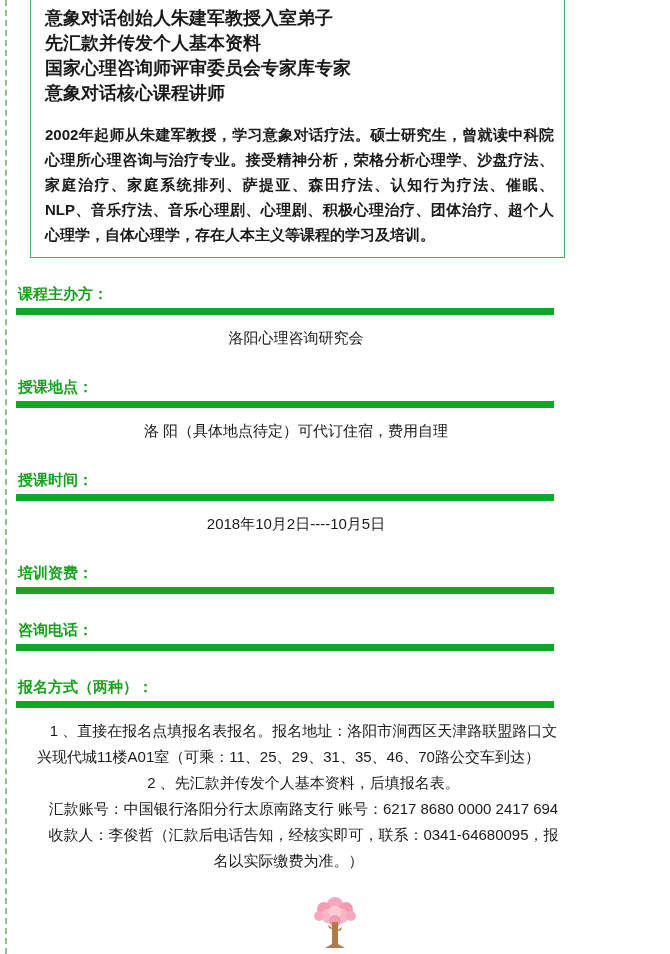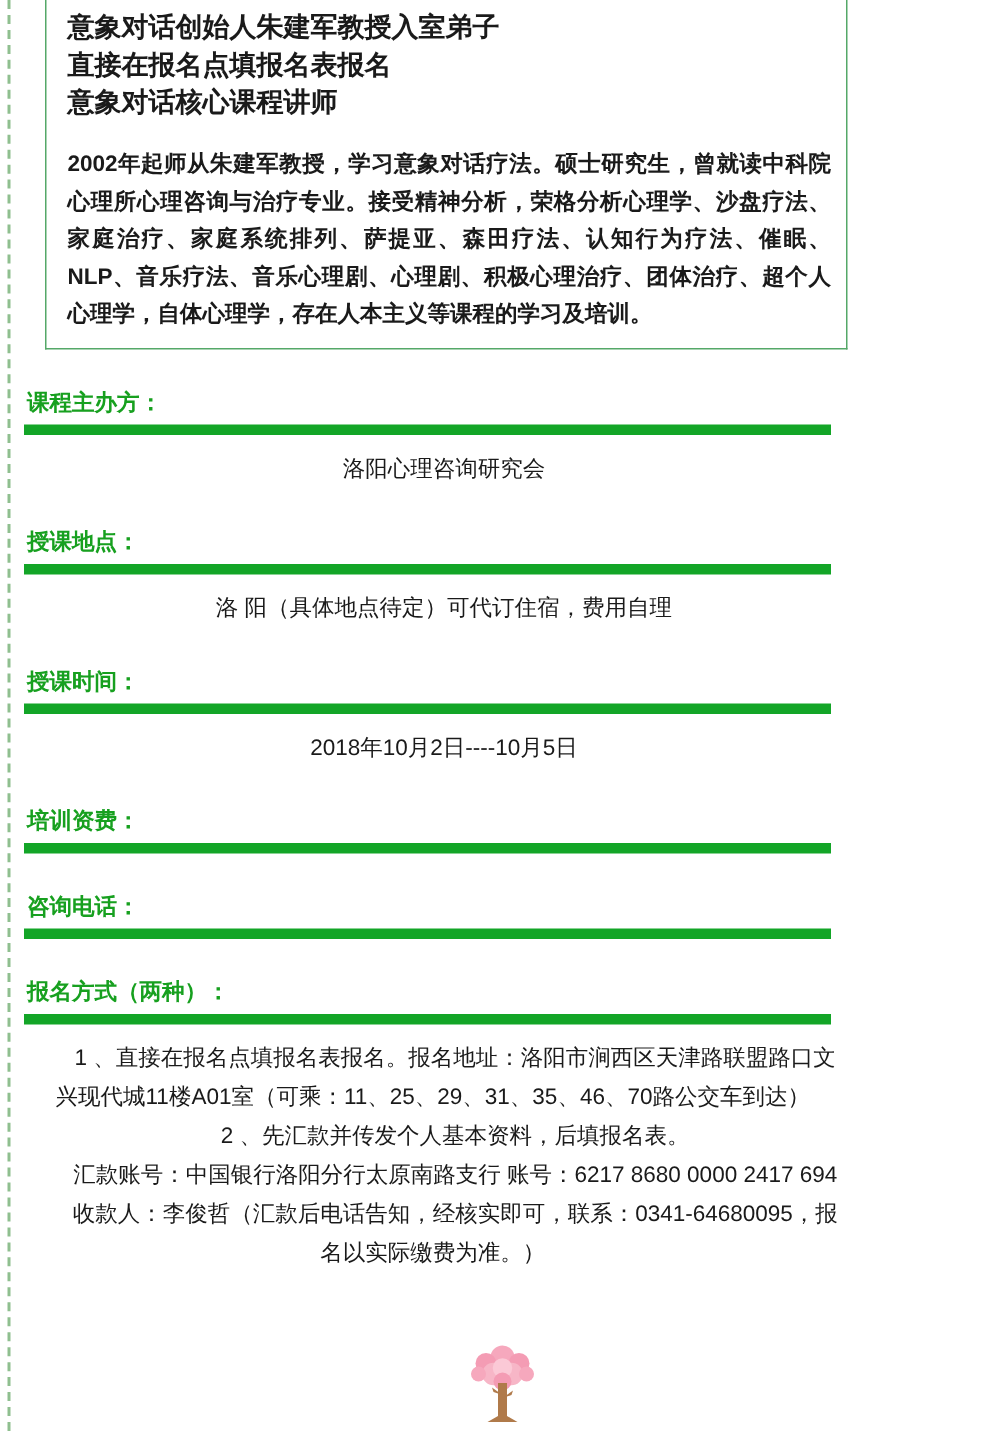--- a/index.html
+++ b/index.html
@@ -118,21 +118,22 @@
 </style>
 </head>
 <body>
 
 <div class="page-left-rule"></div>
 
 <div class="content">
 
   <div class="intro-box">
     <div class="intro-line">意象对话创始人朱建军教授入室弟子</div>
-    <div class="intro-line">直接在报名点填报名表报名</div>
+    <div class="intro-line">先汇款并传发个人基本资料</div>
+    <div class="intro-line">国家心理咨询师评审委员会专家库专家</div>
     <div class="intro-line">意象对话核心课程讲师</div>
     <div class="intro-para">2002年起师从朱建军教授，学习意象对话疗法。硕士研究生，曾就读中科院心理所心理咨询与治疗专业。接受精神分析，荣格分析心理学、沙盘疗法、家庭治疗、家庭系统排列、萨提亚、森田疗法、认知行为疗法、催眠、NLP、音乐疗法、音乐心理剧、心理剧、积极心理治疗、团体治疗、超个人心理学，自体心理学，存在人本主义等课程的学习及培训。</div>
   </div>
 
   <div class="section">
     <div class="sec-title">课程主办方：</div>
     <div class="sec-bar"></div>
     <div class="sec-body center">
       <p>洛阳心理咨询研究会</p>
     </div>

